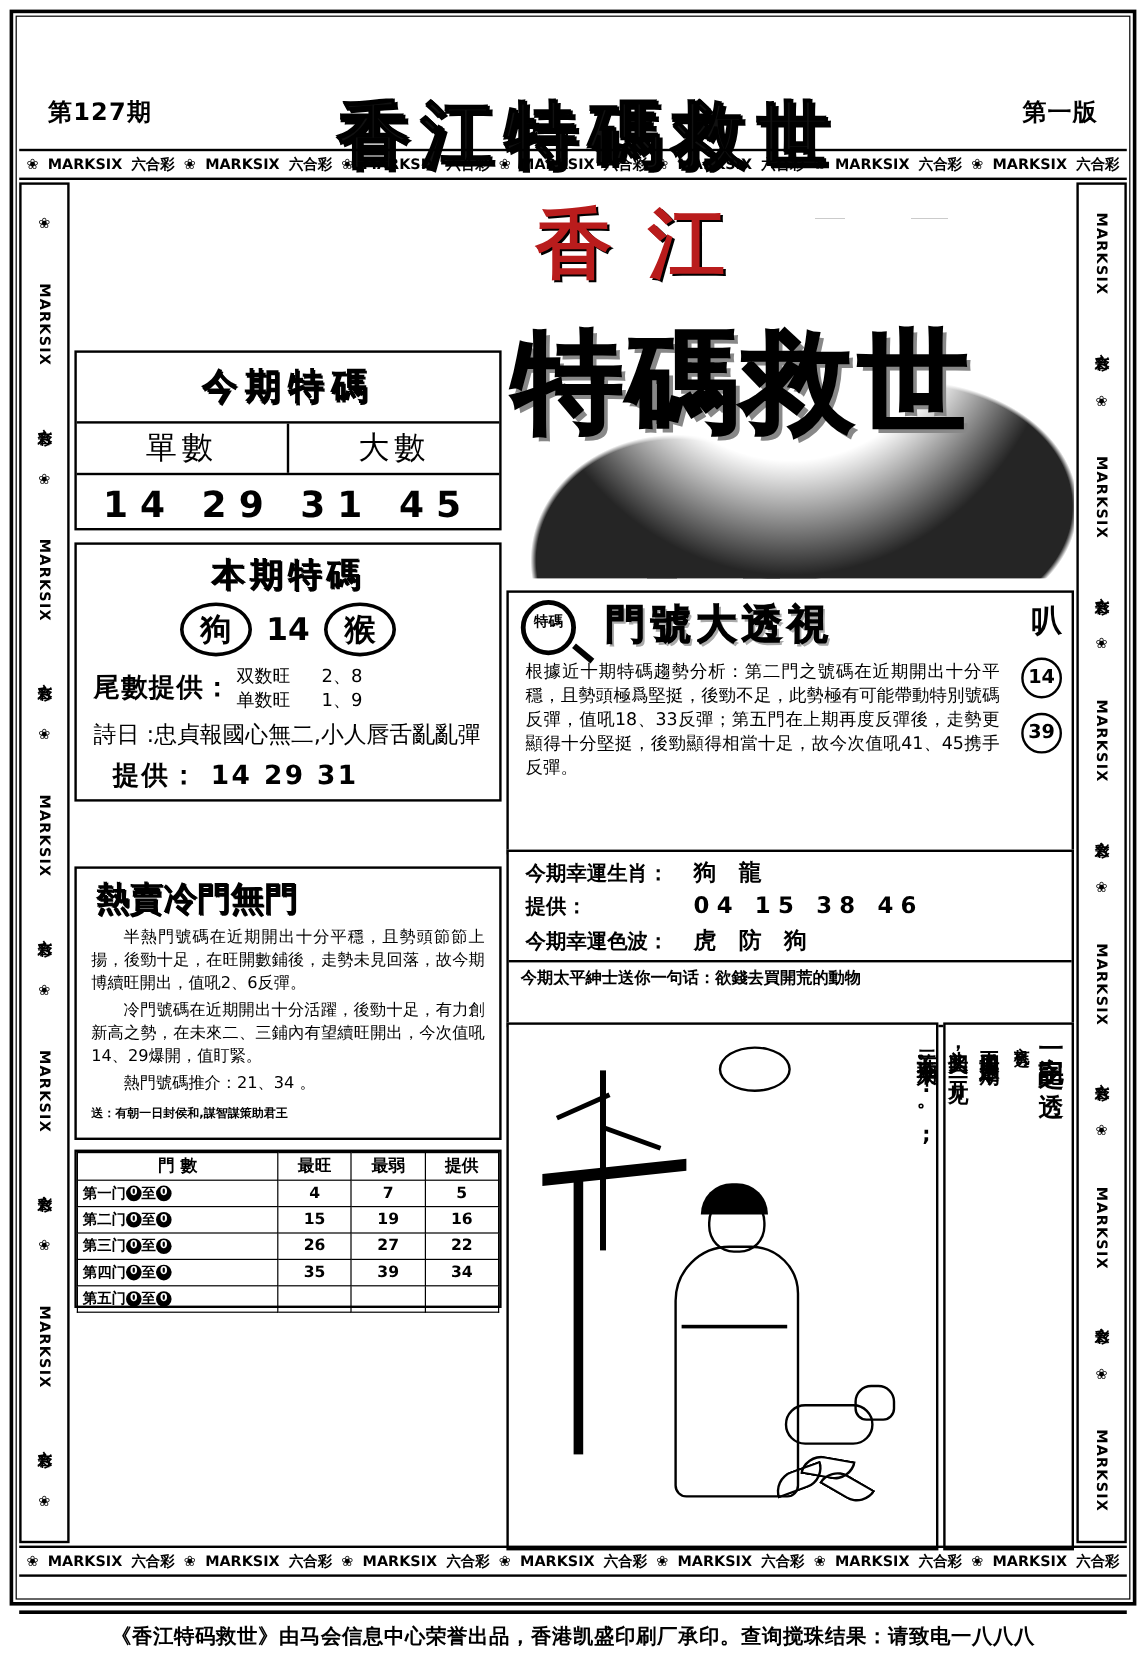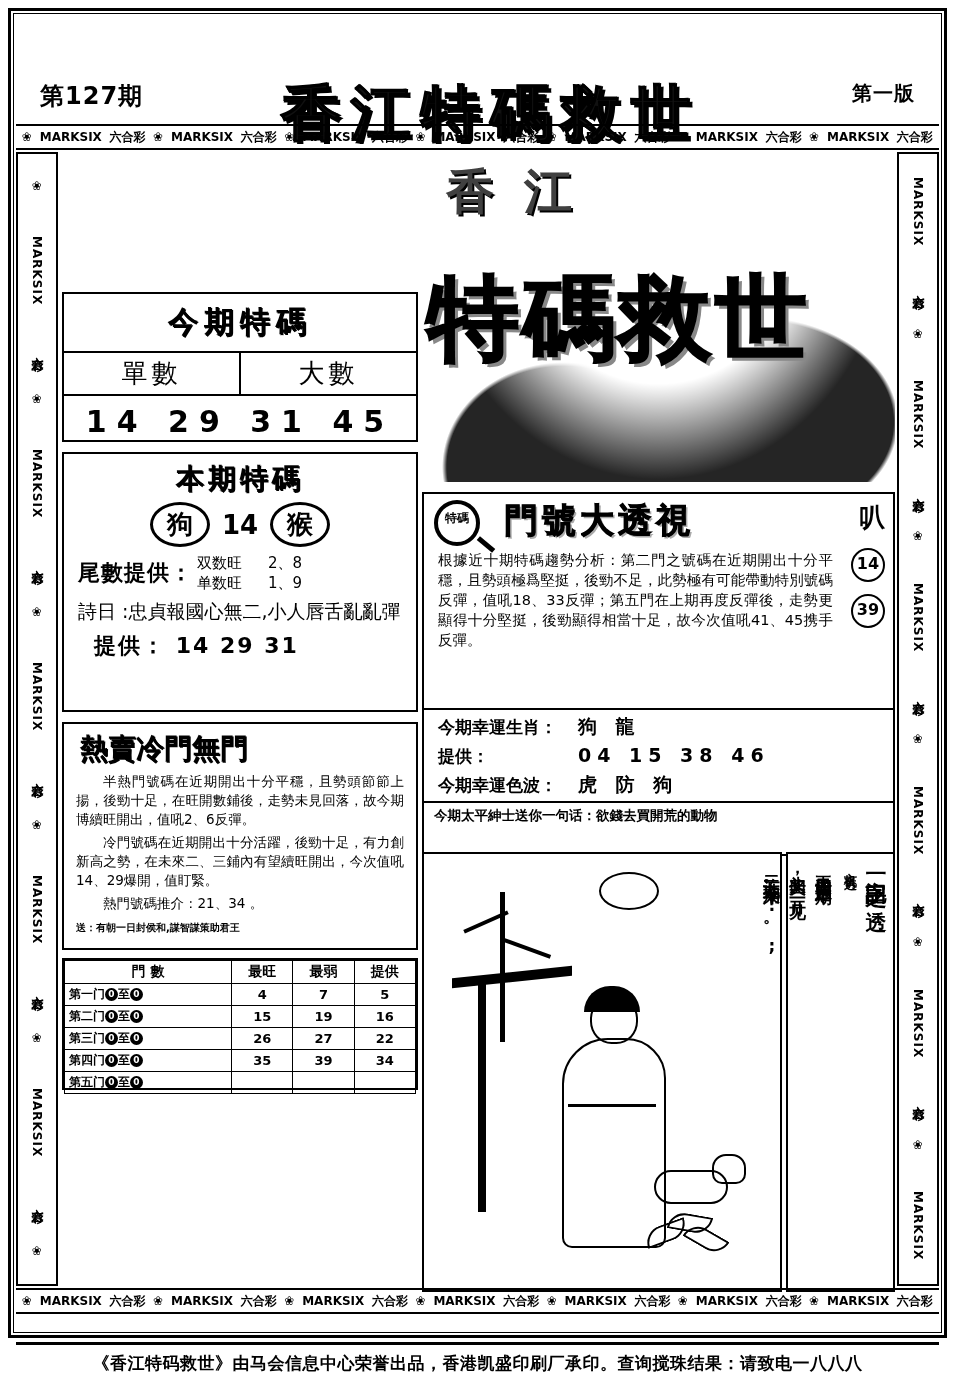--- a/index.html
+++ b/index.html
@@ -5,21 +5,21 @@
   html,body{margin:0;padding:0;background:#fff;}
   body{width:955px;height:1388px;font-family:"DejaVu Sans","Liberation Sans",sans-serif;color:#000;}
   .page{position:relative;width:955px;height:1388px;overflow:hidden;background:#fff;}
 
   
   .outer-border{position:absolute;left:8px;top:8px;width:939px;height:1330px;border:3px solid #000;box-sizing:border-box;}
   .outer-border2{position:absolute;left:13px;top:13px;width:929px;height:1320px;border:1px solid #000;box-sizing:border-box;}
 
   
   .masthead{position:absolute;left:16px;top:40px;width:923px;height:80px;}
-  .issue{position:absolute;left:40px;top:80px;font-size:24px;font-weight:bold;letter-spacing:1px;}
+  .issue{position:absolute;left:40px;top:80px;font-size:20px;font-weight:bold;letter-spacing:1px;}
   .edition{position:absolute;right:40px;top:80px;font-size:20px;font-weight:bold;letter-spacing:1px;}
   .title-art{position:absolute;left:185px;top:42px;width:580px;height:62px;
     font-family:"DejaVu Sans","Liberation Sans",sans-serif;font-weight:bold;font-size:60px;
     line-height:62px;text-align:center;letter-spacing:10px;
     -webkit-text-stroke:1px #000;text-shadow:3px 3px 0 #000,-1px -1px 0 #000;color:#111;
     white-space:nowrap;overflow:hidden;}
 
   
   .band{position:absolute;left:16px;width:923px;height:26px;border-top:2px solid #000;border-bottom:2px solid #000;
     display:flex;align-items:center;justify-content:space-between;padding:0 6px;box-sizing:border-box;overflow:hidden;}
@@ -52,27 +52,27 @@
   
   .hero{position:absolute;left:360px;top:0px;width:473px;height:336px;overflow:hidden;background:#fff;}
   .hero-bg{position:absolute;left:0;top:30px;width:473px;height:300px;
     background:
       radial-gradient(ellipse at 70% 80%, #000 0 30%, transparent 31%),
       radial-gradient(ellipse at 30% 95%, #000 0 25%, transparent 26%),
       linear-gradient(115deg,#fff 0 42%,#000 42% 46%,#fff 46% 55%,#000 55% 60%,#fff 60% 100%);
     opacity:.85;}
   .hero-mask{position:absolute;left:0;top:30px;width:473px;height:300px;
     background:radial-gradient(ellipse at 50% 10%, #fff 0 45%, transparent 70%);}
-  .hero-c1{position:absolute;left:24px;top:8px;font-size:48px;font-weight:bold;letter-spacing:30px;color:#404040;
+  .hero-c1{position:absolute;left:24px;top:8px;font-size:64px;font-weight:bold;letter-spacing:30px;color:#b91c1c;
     text-shadow:2px 2px 0 #000;}
   .hero-c2{position:absolute;left:5px;top:105px;font-size:92px;font-weight:bold;letter-spacing:4px;color:#000;
     -webkit-text-stroke:2px #000;text-shadow:4px 4px 0 #888;}
 
   
-  .b-benqi{left:0px;top:300px;width:356px;height:260px;}
+  .b-benqi{left:0px;top:300px;width:356px;height:216px;}
   .benqi-title{text-align:center;font-size:28px;font-weight:bold;letter-spacing:4px;padding-top:6px;text-shadow:1px 1px 0 #000;}
   .zodiac-row{display:flex;align-items:center;justify-content:center;gap:12px;margin-top:4px;}
   .zo{display:inline-block;border:3px solid #000;border-radius:50%;padding:2px 14px;font-size:26px;font-weight:bold;}
   .zo-mid{font-size:26px;font-weight:bold;}
   .weishu{display:flex;align-items:center;padding:6px 28px 0 14px;}
   .weishu-label{font-size:22px;font-weight:bold;letter-spacing:1px;}
   .weishu-tab{margin-left:4px;font-size:15px;line-height:20px;}
   .weishu-tab div{display:flex;gap:26px;}
   .shiyue{font-size:19px;padding:6px 0 0 14px;}
   .tigong{font-size:22px;font-weight:bold;padding:6px 0 0 30px;letter-spacing:2px;}

